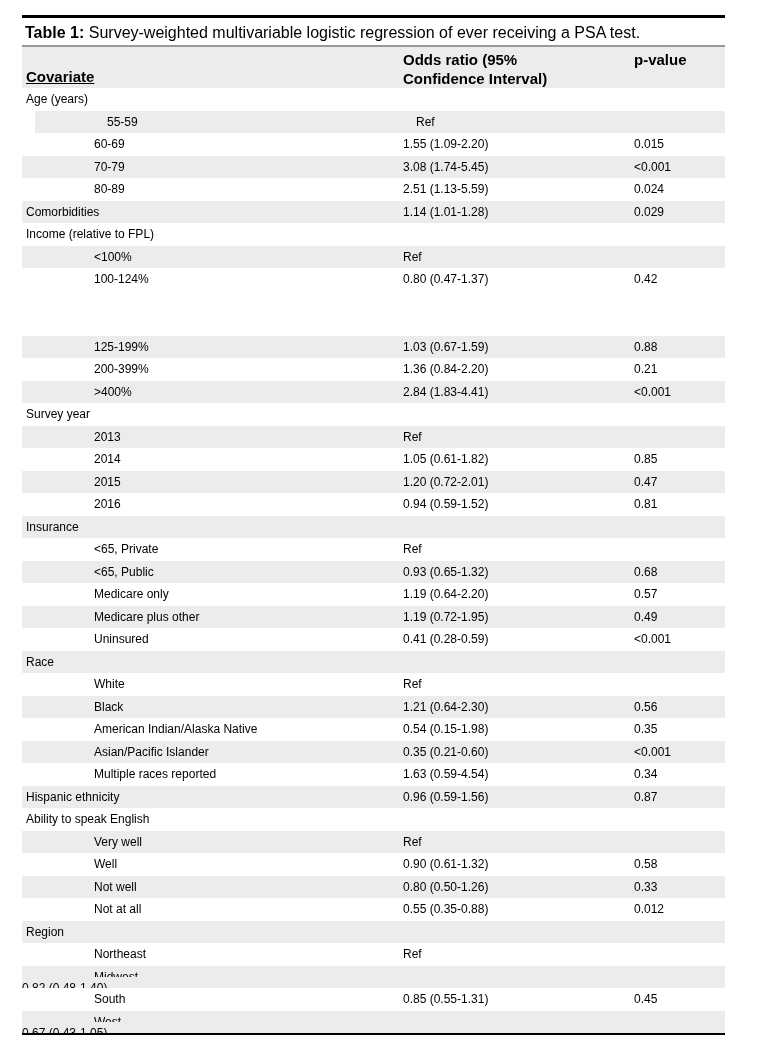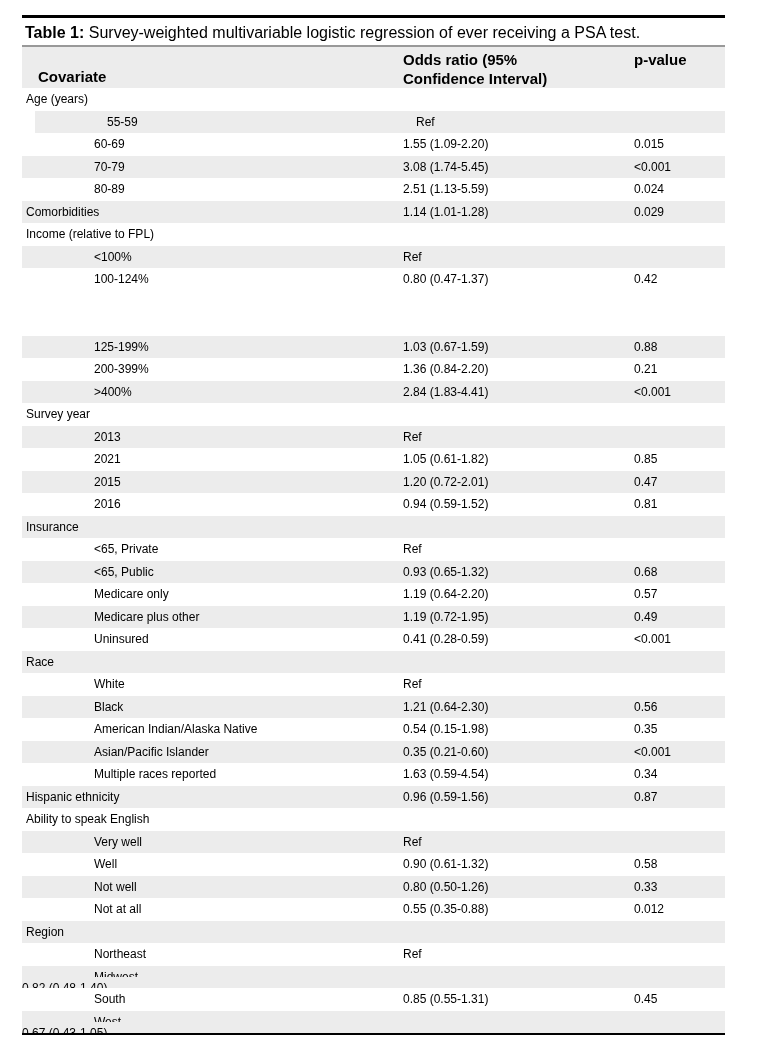--- a/index.html
+++ b/index.html
@@ -29,21 +29,21 @@
   .header-row {
     border-top: 2px solid #999999;
     display: flex;
     box-sizing: border-box;
     height: 43px;
     padding: 3px 0 2px 0;
     font-weight: bold;
     font-size: 15px;
     line-height: 19px;
   }
-  .hc1 { width: 381px; box-sizing: border-box; padding-left: 16px; display: flex; align-items: flex-end; }
+  .hc1 { width: 381px; box-sizing: border-box; padding-left: 4px; display: flex; align-items: flex-end; text-decoration: underline; }
   .hc2 { width: 231px; box-sizing: border-box; }
   .hc3 { flex: 1; box-sizing: border-box; }
   .tbody { }
   .row {
     display: flex;
     height: 22.5px;
     line-height: 22.5px;
     font-size: 12px;
   }
   .cell { box-sizing: border-box; white-space: nowrap; overflow: hidden; }
@@ -162,21 +162,21 @@
     <div class="cell c3"></div>
   </div>
 
   <div class="row" style="background: rgb(236, 236, 236);">
     <div class="cell c1 indent">2013</div>
     <div class="cell c2">Ref</div>
     <div class="cell c3"></div>
   </div>
 
   <div class="row">
-    <div class="cell c1 indent">2021</div>
+    <div class="cell c1 indent">2014</div>
     <div class="cell c2">1.05 (0.61-1.82)</div>
     <div class="cell c3">0.85</div>
   </div>
 
   <div class="row" style="background: rgb(236, 236, 236);">
     <div class="cell c1 indent">2015</div>
     <div class="cell c2">1.20 (0.72-2.01)</div>
     <div class="cell c3">0.47</div>
   </div>
 

